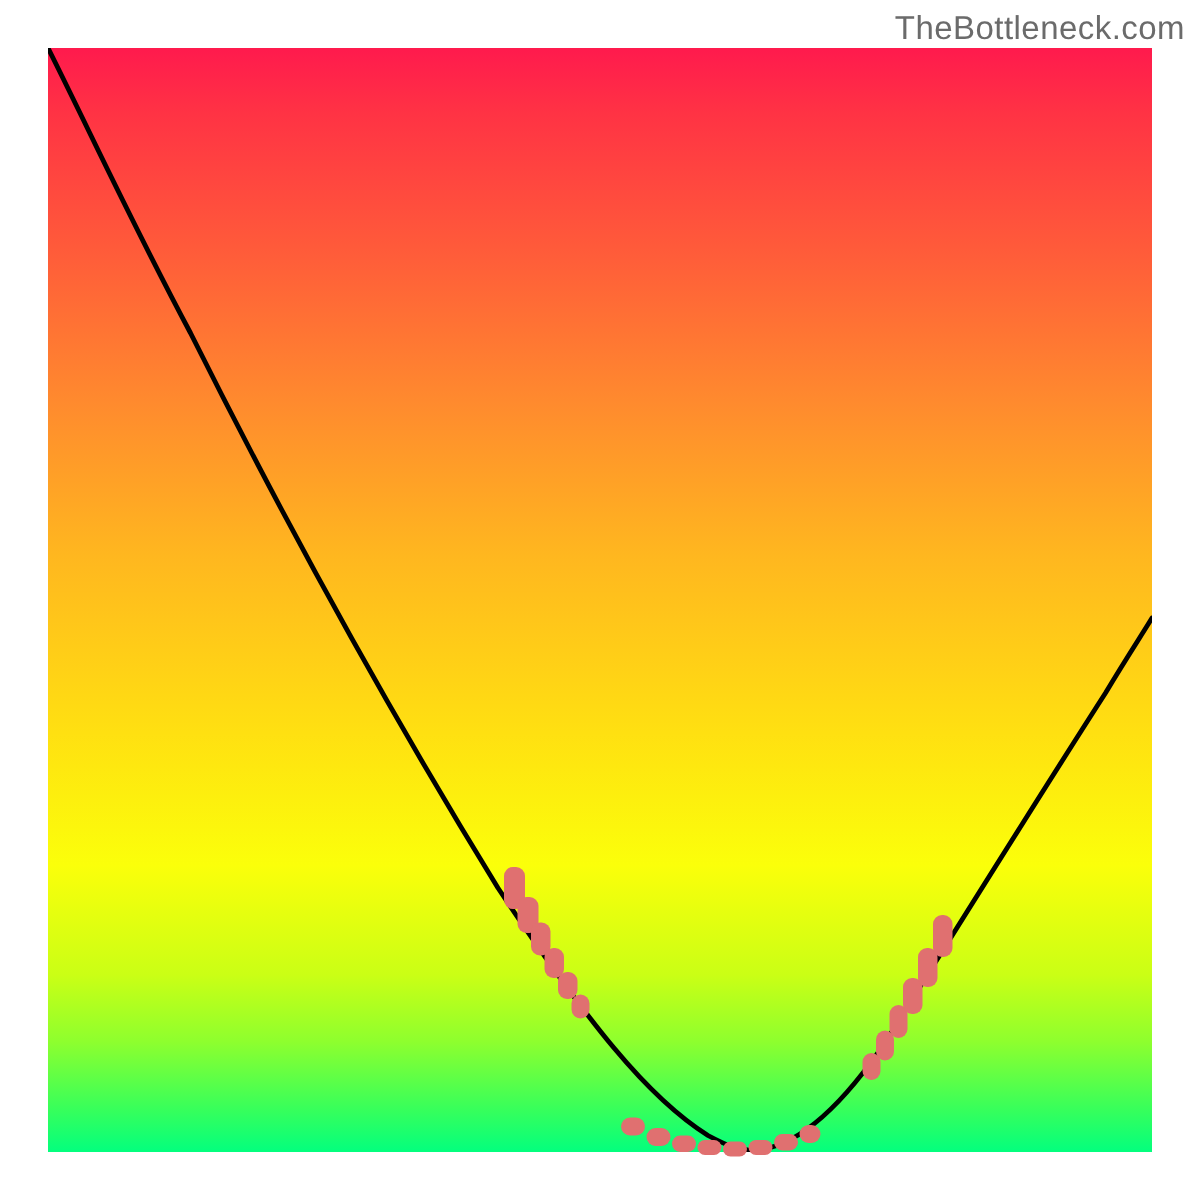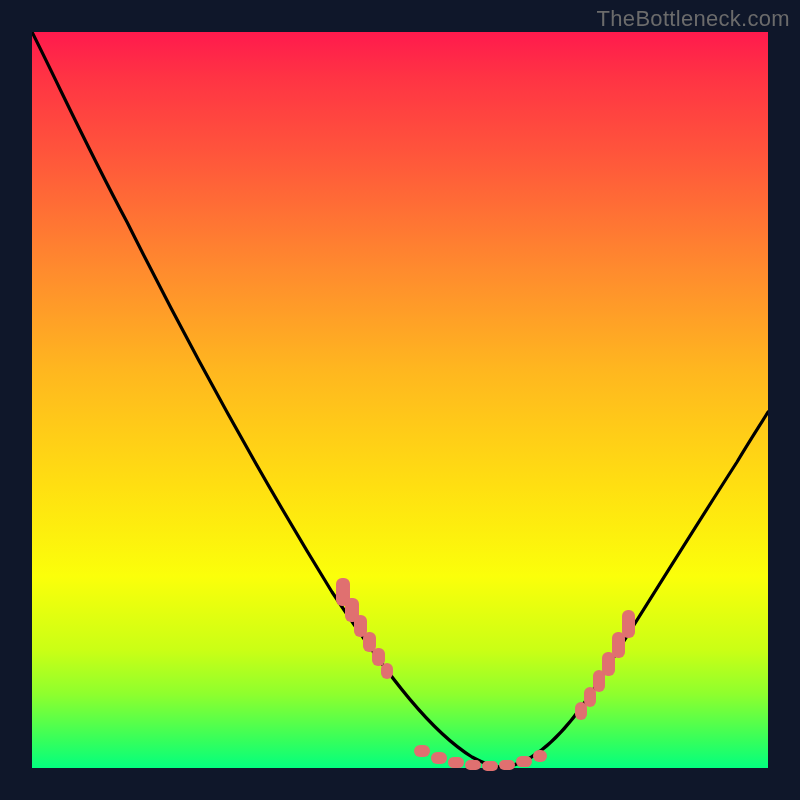--- a/index.html
+++ b/index.html
@@ -10,21 +10,21 @@
     background: #000;
     overflow: hidden;
     font-family: Arial, Helvetica, sans-serif;
   }
   .frame {
     position: absolute;
     top: 0;
     left: 0;
     width: 800px;
     height: 800px;
-    background: #0f172a;
+    background: #ffffff;
   }
   .plot-area {
     position: absolute;
     top: 32px;
     left: 32px;
     width: 736px;
     height: 736px;
     
     background: linear-gradient(
       to bottom,

